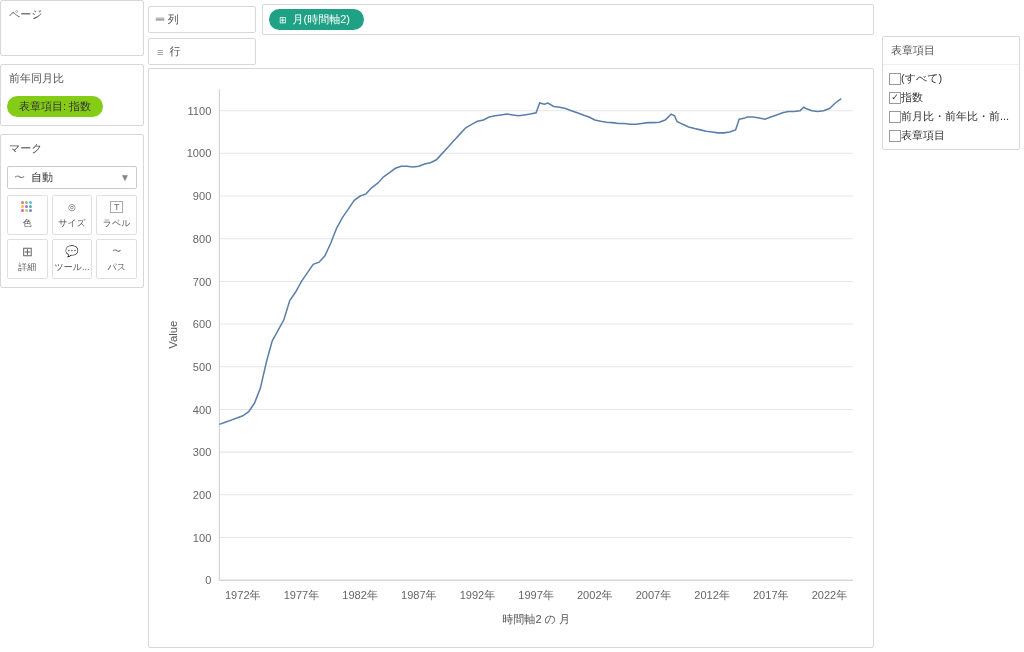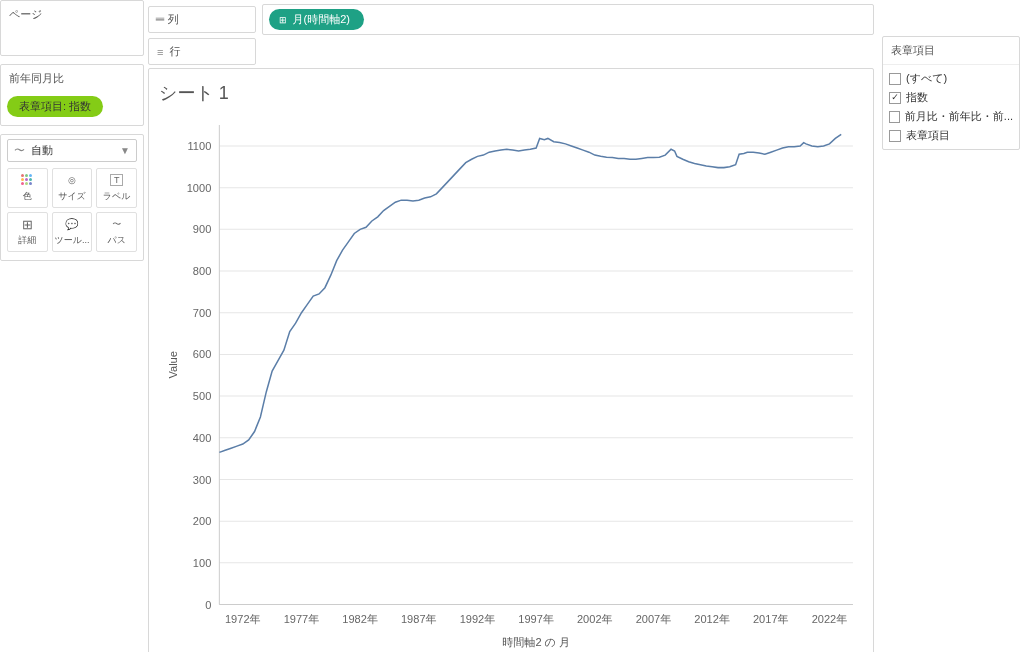--- a/index.html
+++ b/index.html
@@ -28,21 +28,21 @@
     .chart-svg { width: 100%; height: 100%; }
     .axis-label { font-size: 11px; fill: #555; }
     .tick-label { font-size: 11px; fill: #666; }
     .gridline { stroke: #e6e6e6; stroke-width: 1; }
     .axis-line { stroke: #ccc; stroke-width: 1; }
     .line-path { fill: none; stroke: #5b7ea8; stroke-width: 1.5; }
     .right-panel { width: 146px; flex-shrink: 0; padding: 4px; }
     .legend-card { border: 1px solid #d8d8d8; border-radius: 2px; margin-top: 32px; }
     .legend-title { padding: 6px 8px; font-size: 11px; color: #555; border-bottom: 1px solid #eee; }
     .legend-body { padding: 4px 6px; }
-    .check-row { display: flex; align-items: center; gap: 5px; padding: 2px 0; cursor: pointer; font-size: 11px; white-space: nowrap; overflow: hidden; text-overflow: ellipsis; }
+    .check-row { display: flex; align-items: center; padding: 2px 0; cursor: pointer; font-size: 11px; white-space: nowrap; overflow: hidden; text-overflow: ellipsis; }
     .checkbox { width: 12px; height: 12px; border: 1px solid #999; display: inline-flex; align-items: center; justify-content: center; font-size: 9px; line-height: 1; }
     .checkbox.checked::after { content: "✓"; color: #333; }
     .icon-columns::before { content: "⦀"; transform: rotate(90deg); display: inline-block; color: #888; }
     .icon-rows::before { content: "≡"; color: #888; }
     .dots-3x3 { width: 12px; height: 12px; display: grid; grid-template-columns: repeat(3, 3px); grid-template-rows: repeat(3, 3px); gap: 1px; }
     .dots-3x3 span { width: 3px; height: 3px; border-radius: 50%; }
   </style>
 </head>
 <body>
 
@@ -51,20 +51,21 @@
     <div class="card pages-card">
       <div class="card-title">ページ</div>
     </div>
     <div class="card">
       <div class="card-title">前年同月比</div>
       <div class="card-body">
         <span class="filter-pill">表章項目: 指数</span>
       </div>
     </div>
     <div class="card">
+      <div class="card-title">マーク</div>
       <div class="marks-select">
         <span style="display:flex;align-items:center;">
           <span class="glyph">〜</span>
           <span>自動</span>
         </span>
         <span class="chev">▼</span>
       </div>
       <div class="marks-grid" id="marks-grid">
           <div class="marks-cell">
             <div class="ic">
@@ -129,21 +130,20 @@
         </span>
       </div>
     </div>
     <div class="shelf-row">
       <div class="shelf-label">
         <span class="icon-rows"></span>
         <span>行</span>
       </div>
     </div>
     <div class="sheet-area">
-      <div class="sheet-title">シート 1</div>
       <div class="chart-wrap">
         <svg class="chart-svg" id="chart-svg" viewBox="0 0 700 540" preserveAspectRatio="none">
             <line x1="60" y1="485" x2="690" y2="485" class="gridline"></line>
             <text x="52" y="489" text-anchor="end" class="tick-label">0</text>
             <line x1="60" y1="443.69565217391306" x2="690" y2="443.69565217391306" class="gridline"></line>
             <text x="52" y="447.69565217391306" text-anchor="end" class="tick-label">100</text>
             <line x1="60" y1="402.3913043478261" x2="690" y2="402.3913043478261" class="gridline"></line>
             <text x="52" y="406.3913043478261" text-anchor="end" class="tick-label">200</text>
             <line x1="60" y1="361.0869565217391" x2="690" y2="361.0869565217391" class="gridline"></line>
             <text x="52" y="365.0869565217391" text-anchor="end" class="tick-label">300</text>

